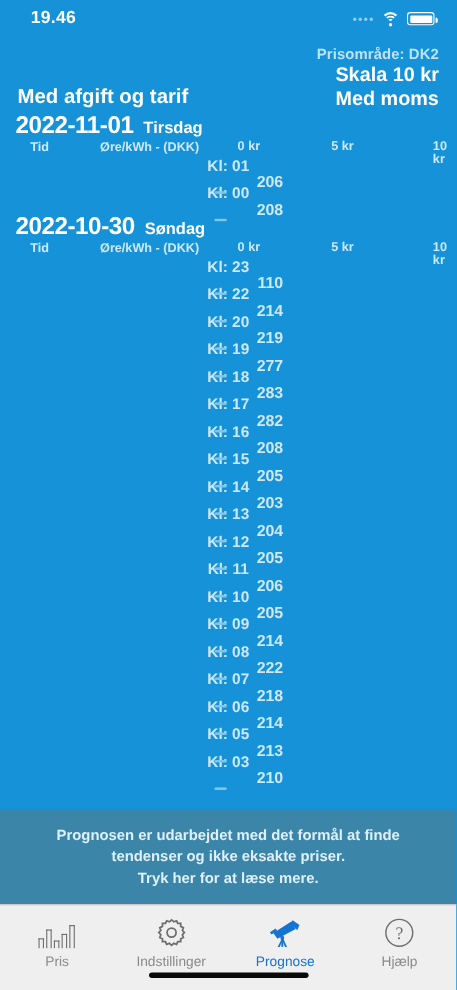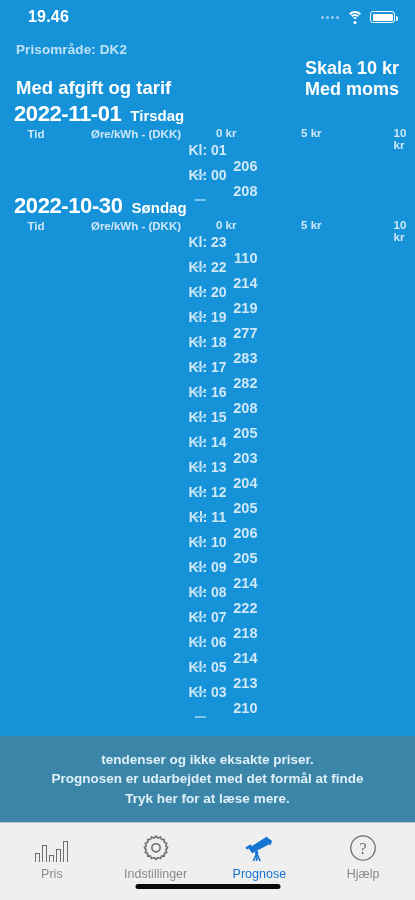--- a/index.html
+++ b/index.html
@@ -28,21 +28,21 @@
   .wifi b.a { width:17px; height:17px; top:0; }
   .wifi b.b { width:11px; height:11px; top:3px; }
   .wifi b.c { width:5px; height:5px; top:6px; }
   .wifi s { position:absolute; bottom:0; left:50%; transform:translateX(-50%); width:3px; height:3px; border-radius:50%; background:#fff; }
   .batt { position:relative; width:25px; height:12px; border:1.6px solid #fff; border-radius:3px; }
   .batt i { position:absolute; inset:1.5px; background:#fff; border-radius:1px; }
   .batt s { position:absolute; right:-3.5px; top:3.5px; width:2px; height:5px; background:#fff; border-radius:0 2px 2px 0; }
 
   
   .topinfo { flex:0 0 auto; padding:8px 16px 0 16px; }
-  .area { color:#bfe2f6; font-size:13.5px; font-weight:bold; letter-spacing:.1px; }
+  .area { text-align:right; color:#bfe2f6; font-size:13.5px; font-weight:bold; letter-spacing:.1px; }
   .toprow {
     display:flex; align-items:flex-end; justify-content:space-between;
     margin-top:1px;
   }
   .left-tag { color:#ffffff; font-size:18.5px; font-weight:bold; padding-bottom:1px; }
   .right-stack { text-align:right; color:#ffffff; }
   .scale { font-size:18px; font-weight:bold; line-height:1.16; }
   .moms  { font-size:18px; font-weight:bold; line-height:1.16; }
 
   
@@ -675,22 +675,22 @@
               <div class="seg s1" style="left: 47.619%; width: 47.619%;"></div>
               <div class="seg s2" style="left: 95.2381%; width: 47.619%;"></div>
             </div>
           </div>
         </div>
         <div class="row"></div>
       </div>
     </div>
 
   <div class="banner">
+    <div>Prognosen er udarbejdet med det formål at finde</div>
     <div>tendenser og ikke eksakte priser.</div>
-    <div>Prognosen er udarbejdet med det formål at finde</div>
     <div>Tryk her for at læse mere.</div>
   </div>
 
   <div class="tabbar">
 
     <div class="tab">
       <span class="ico">
         <span class="barsicon">
           <i style="height:9px"></i>
             <i style="height:17px"></i>

